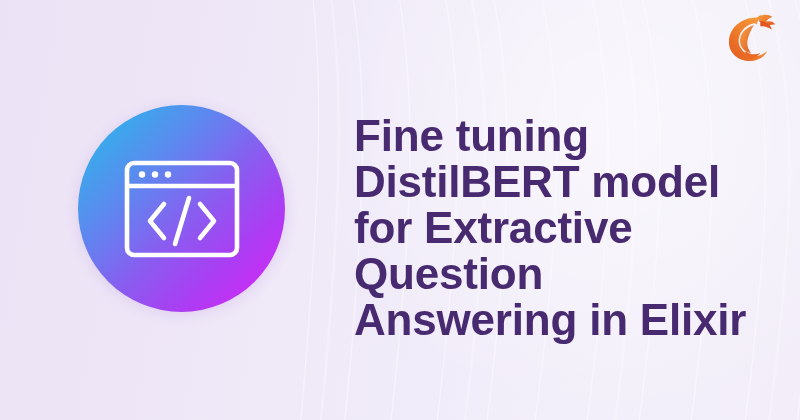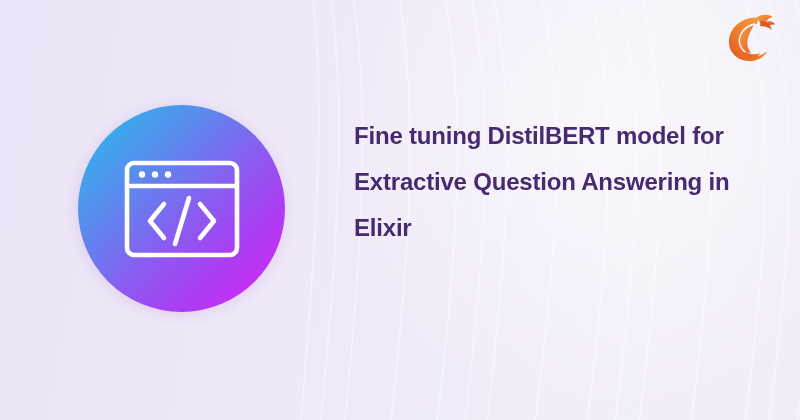--- a/index.html
+++ b/index.html
@@ -87,21 +87,21 @@
   .badge-icon svg { display: block; width: 118px; height: 100px; }
 
   
   .title {
     position: absolute;
     left: 354px;
     top: 113px;
     width: 400px;
     margin: 0;
     font-family: "Liberation Sans", sans-serif;
-    font-size: 24px;
+    font-size: 44px;
     font-weight: bold;
     line-height: 46px;
     letter-spacing: -0.2px;
     color: #472a70;
     white-space: pre-line;
   }
 </style>
 </head>
 <body>
 

